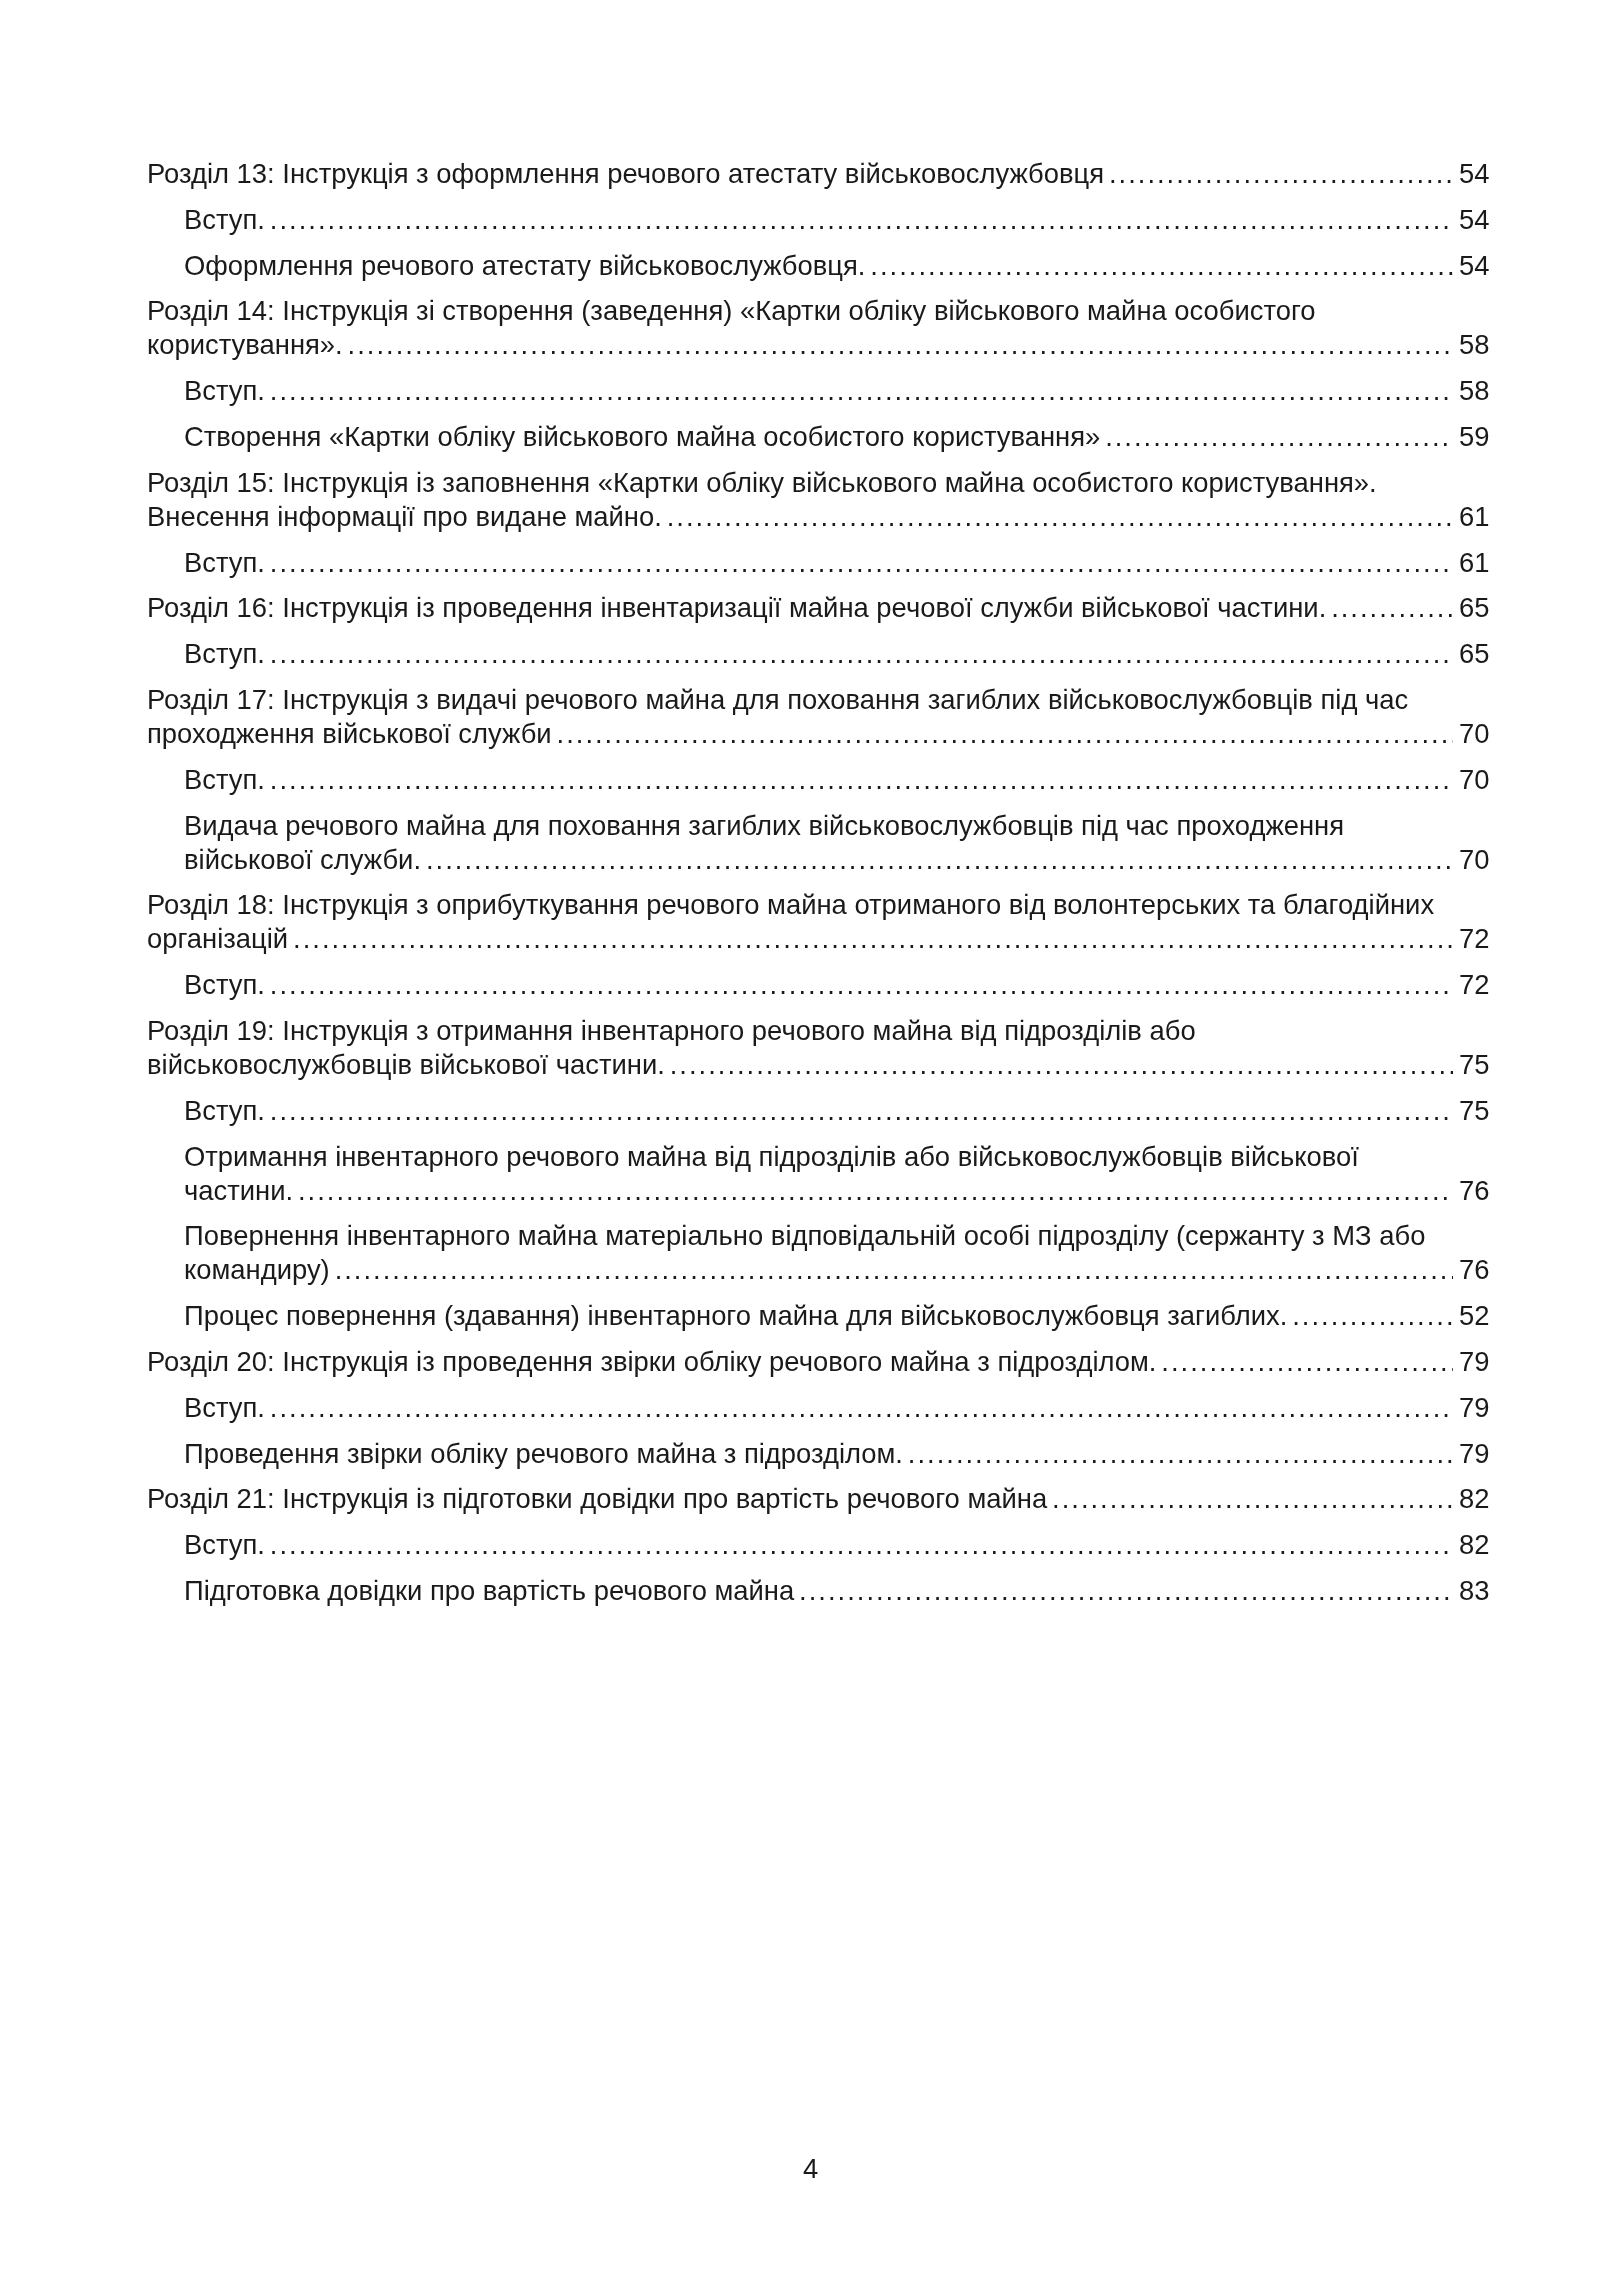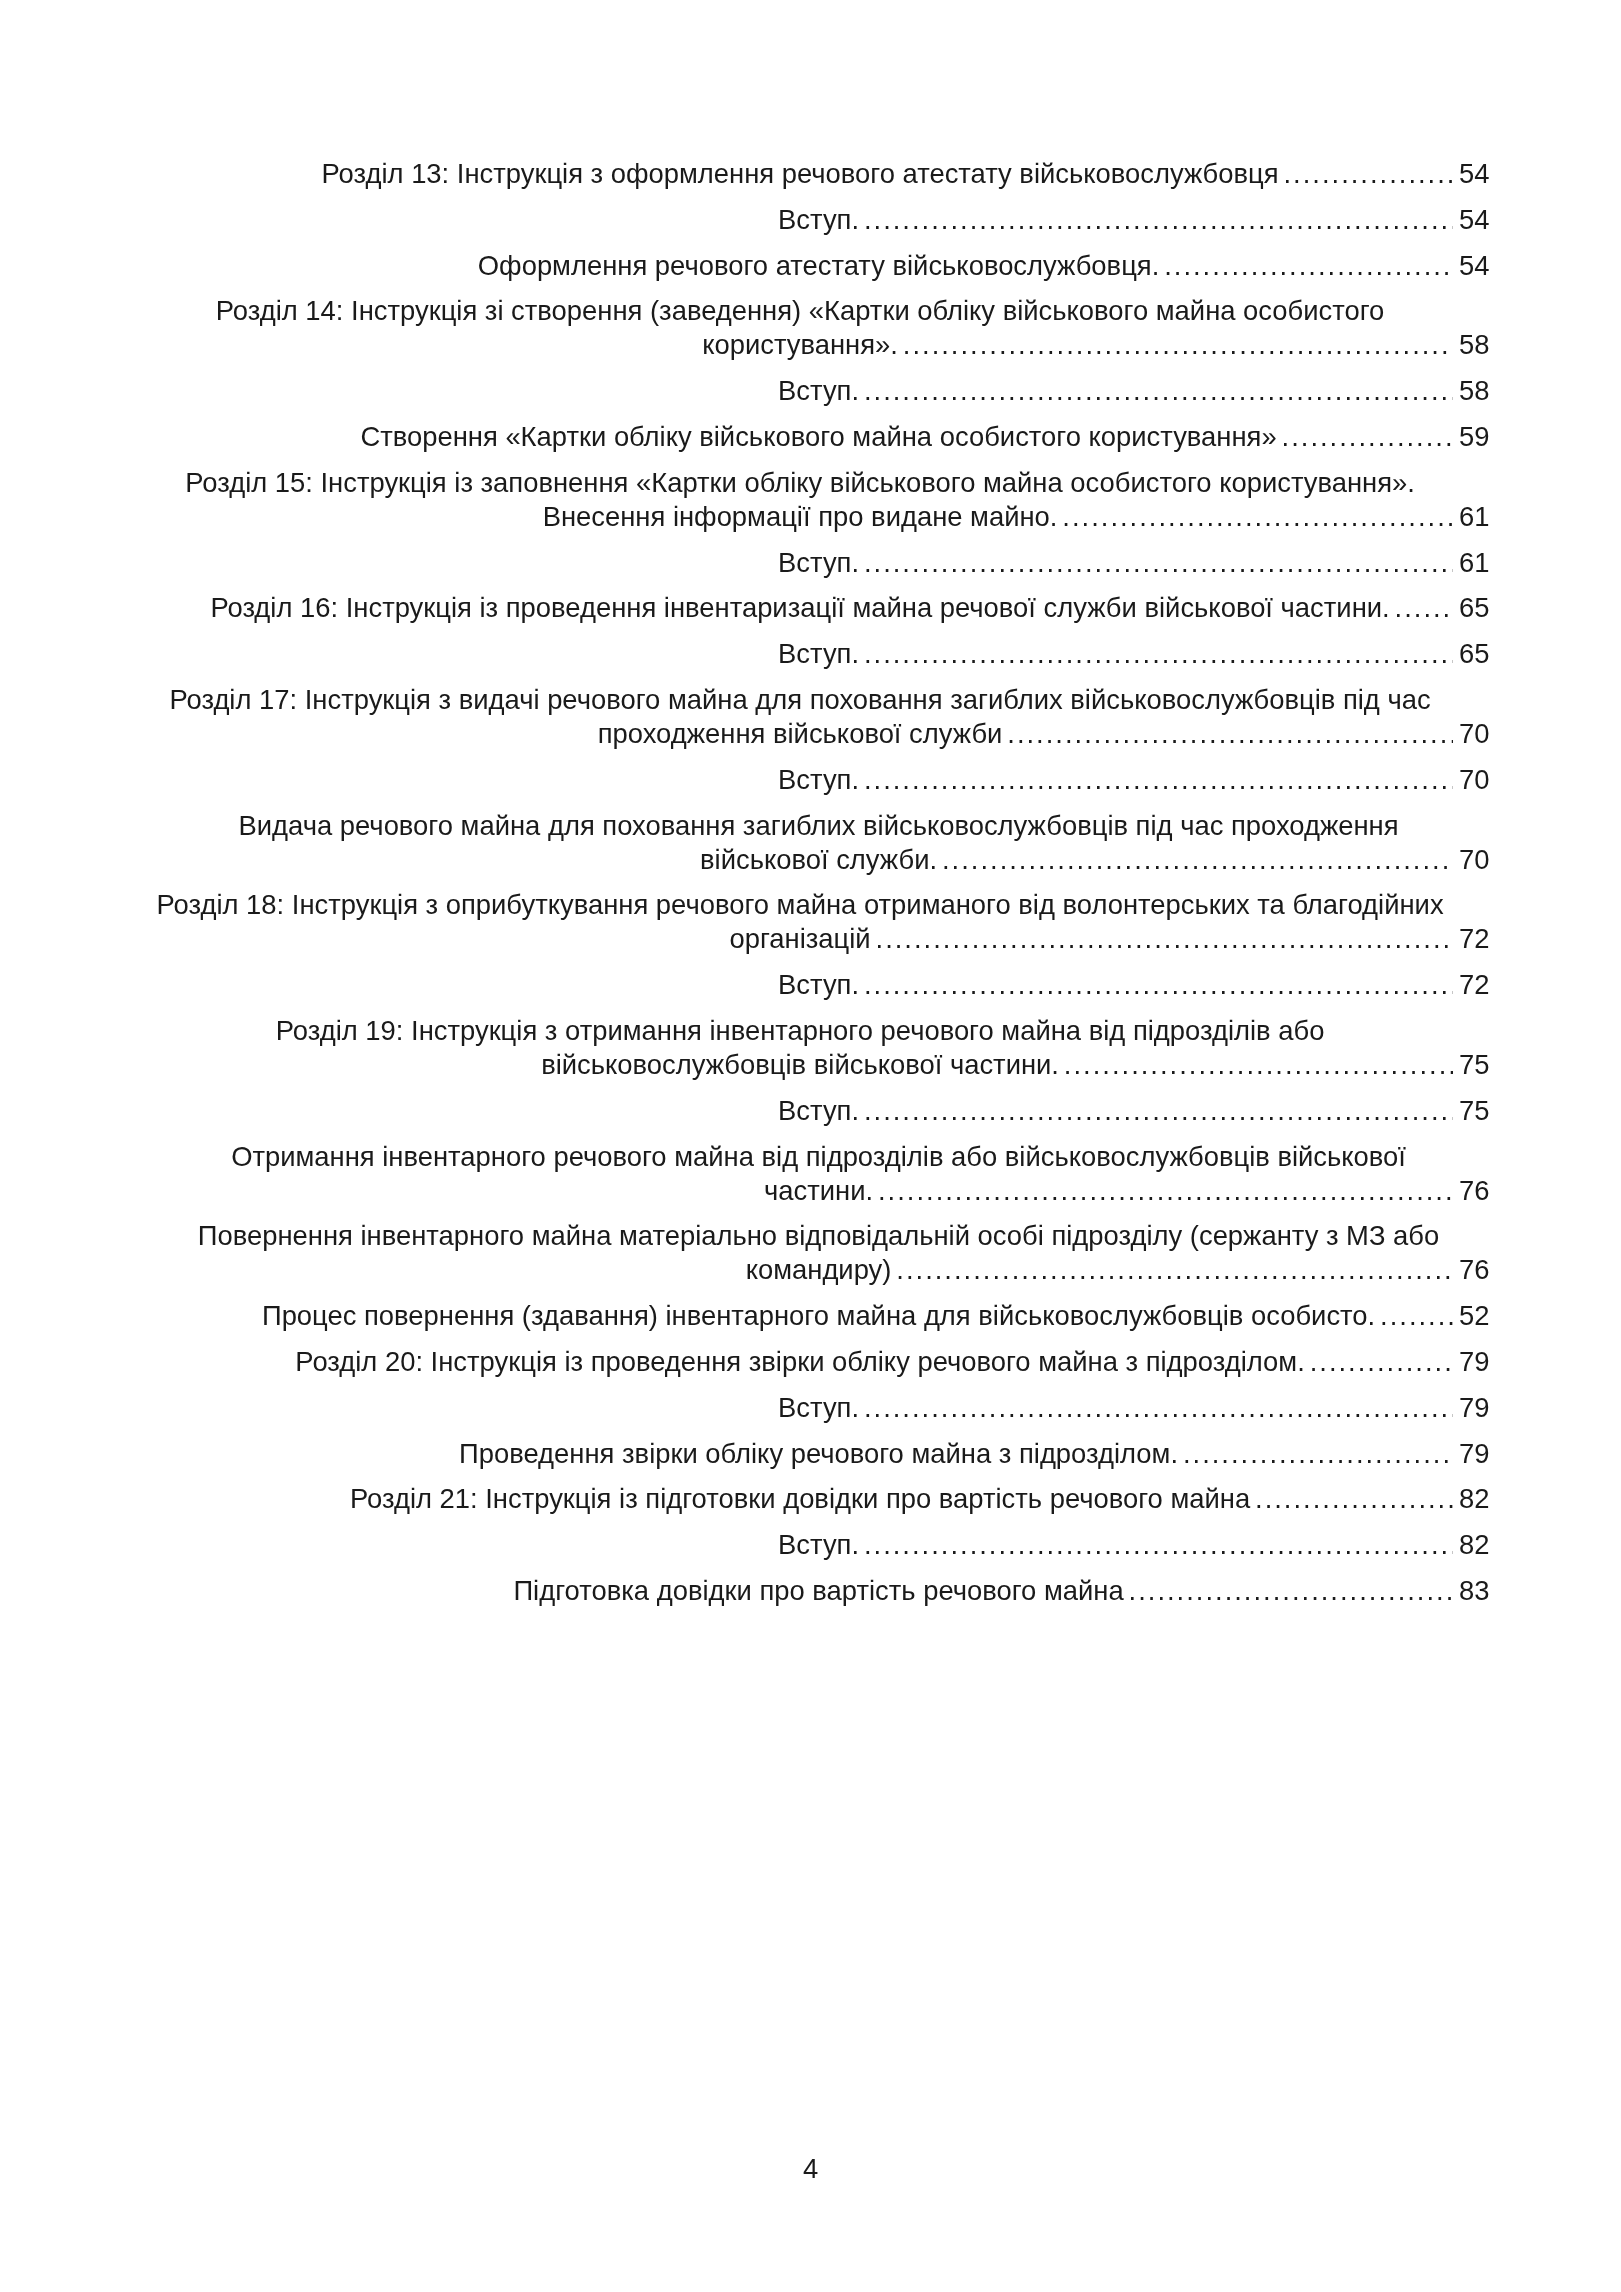--- a/index.html
+++ b/index.html
@@ -33,21 +33,20 @@
     align-items: end;
     line-height: 34px;
     margin-bottom: 11.8px;
   }
   .toc-entry.level-1 {
     padding-left: 37px;
   }
   .toc-title {
     position: relative;
     overflow: hidden;
-    text-align: center;
   }
   
   .toc-title::after {
     content: "...................................................................................................................................................................................................................";
     position: absolute;
     white-space: nowrap;
     letter-spacing: 2px;
     padding-left: 4.9px;
   }
   .toc-page {
@@ -138,21 +137,21 @@
       </div>
       <div class="toc-entry level-1">
         <span class="toc-title">Отримання інвентарного речового майна від підрозділів або військовослужбовців військової частини.</span>
         <span class="toc-page">76</span>
       </div>
       <div class="toc-entry level-1">
         <span class="toc-title">Повернення інвентарного майна матеріально відповідальній особі підрозділу (сержанту з МЗ або командиру)</span>
         <span class="toc-page">76</span>
       </div>
       <div class="toc-entry level-1">
-        <span class="toc-title">Процес повернення (здавання) інвентарного майна для військовослужбовців особисто.</span>
+        <span class="toc-title">Процес повернення (здавання) інвентарного майна для військовослужбовця загиблих.</span>
         <span class="toc-page">52</span>
       </div>
       <div class="toc-entry level-0">
         <span class="toc-title">Розділ 20: Інструкція із проведення звірки обліку речового майна з підрозділом.</span>
         <span class="toc-page">79</span>
       </div>
       <div class="toc-entry level-1">
         <span class="toc-title">Вступ.</span>
         <span class="toc-page">79</span>
       </div>

